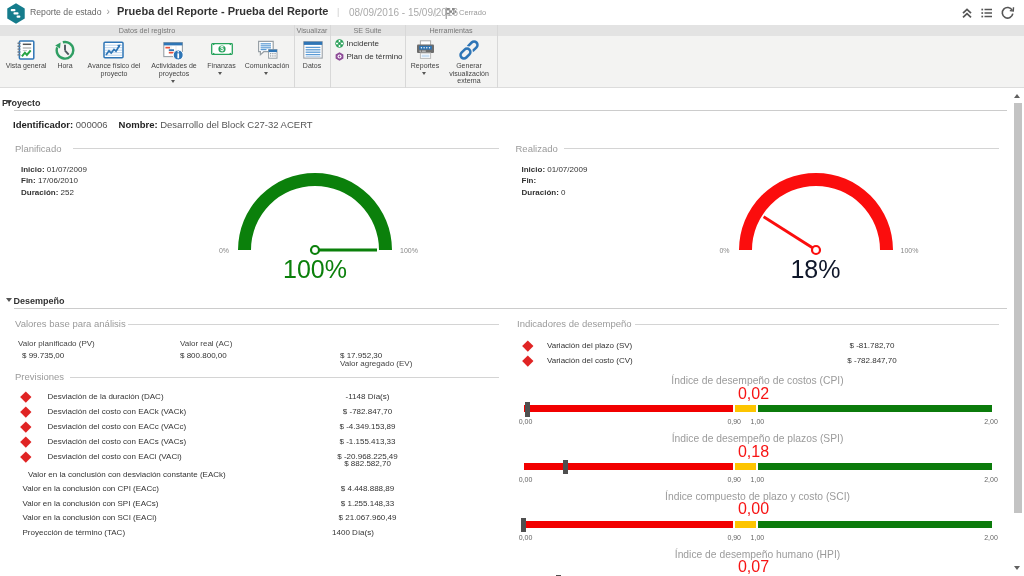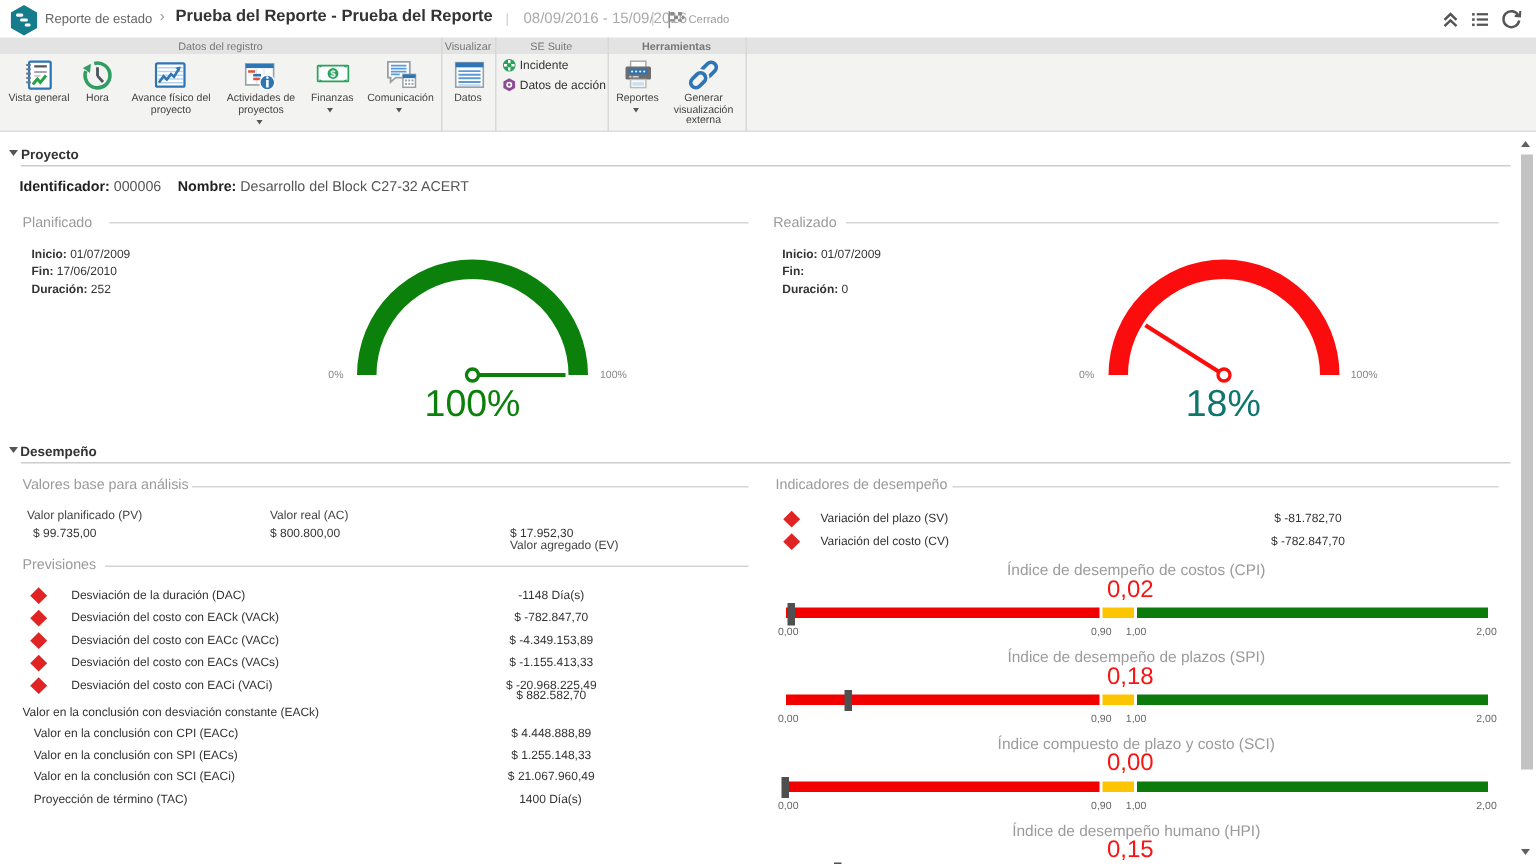--- a/index.html
+++ b/index.html
@@ -67,21 +67,21 @@
 <svg class="a" style="left:1000px;top:5px;" width="15" height="15" viewBox="0 0 15 15">
   <path d="M12.2,5.2 A5.3,5.3 0 1 0 12.8,8.7" fill="none" stroke="#555" stroke-width="1.6"></path>
   <path d="M9.8,5.6 13.3,5.9 13.5,2.3" fill="none" stroke="#555" stroke-width="1.4"></path>
 </svg>
 
 <div class="a" style="left:0;top:25px;width:1024px;height:10.5px;background:#e3e3e3;"></div>
 <div class="a" style="left:0;top:35.5px;width:1024px;height:52.5px;background:#f3f3f2;border-bottom:1px solid #dcdcdc;"></div>
 <div class="a" style="left:0;top:25.5px;width:294px;font-size:7.2px;color:#777;text-align:center;line-height:10px;">Datos del registro</div>
 <div class="a" style="left:294px;top:25.5px;width:36px;font-size:7.2px;color:#777;text-align:center;line-height:10px;">Visualizar</div>
 <div class="a" style="left:330px;top:25.5px;width:75px;font-size:7.2px;color:#777;text-align:center;line-height:10px;">SE Suite</div>
-<div class="a" style="left:405px;top:25.5px;width:92px;font-size:7.2px;color:#777;text-align:center;line-height:10px;font-weight:bold;">Herramientas</div>
+<div class="a" style="left:405px;top:25.5px;width:92px;font-size:7.2px;color:#777;text-align:center;line-height:10px;">Herramientas</div>
 <div class="a" style="left:294px;top:25px;width:1px;height:63px;background:#d8d8d8;"></div>
 <div class="a" style="left:329.5px;top:25px;width:1px;height:63px;background:#d8d8d8;"></div>
 <div class="a" style="left:404.5px;top:25px;width:1px;height:63px;background:#d8d8d8;"></div>
 <div class="a" style="left:496.5px;top:25px;width:1px;height:63px;background:#d8d8d8;"></div>
 
 <svg class="a" style="left:16px;top:39.5px;" width="19" height="20" viewBox="0 0 19 20">
   <rect x="3.4" y="1" width="14.4" height="18" rx="1" fill="#fff" stroke="#2e75b6" stroke-width="1.5"></rect>
   <g fill="#6d7a88">
     <rect x="1.3" y="2.6" width="3.4" height="1.4" rx="0.7"></rect>
       <rect x="1.3" y="5.5" width="3.4" height="1.4" rx="0.7"></rect>
@@ -191,21 +191,21 @@
       <line x1="1" y1="4.5" x2="8" y2="4.5"></line>
     </g>
   <circle cx="4.5" cy="4.5" r="1.5" fill="#2ca05a"></circle>
 </svg>
 <div class="a" style="left:346.5px;top:38.5px;font-size:8px;color:#333;line-height:9px;">Incidente</div>
 <svg class="a" style="left:334.5px;top:52px;" width="9" height="9" viewBox="0 0 9 9">
   <polygon points="4.5,0.2 8.4,2.4 8.4,6.6 4.5,8.8 0.6,6.6 0.6,2.4" fill="#8d4a97"></polygon>
   <circle cx="4.5" cy="4.5" r="2" fill="#fff"></circle>
   <circle cx="4.5" cy="4.5" r="0.9" fill="#8d4a97"></circle>
 </svg>
-<div class="a" style="left:346.5px;top:52px;font-size:8px;color:#333;line-height:9px;">Datos de acción</div>
+<div class="a" style="left:346.5px;top:52px;font-size:8px;color:#333;line-height:9px;">Plan de término</div>
 
 <svg class="a" style="left:414.5px;top:39.5px;" width="21" height="20" viewBox="0 0 21 20">
   <rect x="5.4" y="0.8" width="10.2" height="4.6" fill="#fff" stroke="#aaa" stroke-width="1"></rect>
   <rect x="2" y="4.4" width="17" height="8.6" rx="1" fill="#6d6d6d"></rect>
   <rect x="4.2" y="5.8" width="12.6" height="3.8" fill="#2e75b6"></rect>
   <g fill="#fff">
       <circle cx="6.4" cy="7.7" r="0.7"></circle>
       <circle cx="9.1" cy="7.7" r="0.7"></circle>
       <circle cx="11.8" cy="7.7" r="0.7"></circle>
       <circle cx="14.5" cy="7.7" r="0.7"></circle>
@@ -223,21 +223,21 @@
 <svg class="a" style="left:457px;top:37.5px;" width="24" height="24" viewBox="0 0 24 24">
   <g transform="rotate(-45 12 12)" fill="none">
     <rect x="11.4" y="8.6" width="11.2" height="6.8" rx="3.4" stroke="#2e75b6" stroke-width="2.5"></rect>
     <rect x="1.4" y="8.6" width="11.2" height="6.8" rx="3.4" stroke="#f3f3f2" stroke-width="5"></rect>
     <rect x="1.4" y="8.6" width="11.2" height="6.8" rx="3.4" stroke="#2e75b6" stroke-width="2.5"></rect>
   </g>
 </svg>
 <div class="a blabel" style="left:442px;top:62px;width:54px;">Generar visualización externa</div>
 
 <div class="a" style="left:6px;top:100px;width:0;height:0;border-left:3.6px solid transparent;border-right:3.6px solid transparent;border-top:4px solid #555;"></div>
-<div class="a b" style="left:14px;top:98px;font-size:9px;color:#333;line-height:11px;">Proyecto</div>
+<div class="a b" style="left:2px;top:98px;font-size:9px;color:#333;line-height:11px;">Proyecto</div>
 <div class="a" style="left:13.5px;top:110px;width:993px;height:1px;background:#ccc;"></div>
 
 <div class="a" style="left:13px;top:119px;font-size:9.5px;color:#555;line-height:12px;"><b style="color:#222;">Identificador:</b>&nbsp;000006<span style="display:inline-block;width:11px;"></span><b style="color:#222;">Nombre:</b>&nbsp;Desarrollo del Block C27-32 ACERT</div>
 
 <div class="a legend" style="left:15px;top:142.5px;line-height:11px;">Planificado</div>
 <div class="a fline" style="left:73px;top:147.5px;width:426px;"></div>
 <div class="a row8" style="left:21px;top:163.5px;line-height:11.5px;"><b>Inicio:</b> 01/07/2009<br><b>Fin:</b> 17/06/2010<br><b>Duración:</b> 252</div>
 
 <div class="a legend" style="left:515.5px;top:142.5px;line-height:11px;">Realizado</div>
 <div class="a fline" style="left:564px;top:147.5px;width:435px;"></div>
@@ -252,21 +252,21 @@
 <div class="a glabel" style="left:400px;top:245.5px;width:30px;">100%</div>
 <div class="a" style="left:255px;top:258px;width:120px;text-align:center;font-size:25px;color:#0b800b;line-height:23px;">100%</div>
 
 <svg class="a" style="left:725.5px;top:165px;" width="180" height="92" viewBox="0 0 180 92">
   <path d="M13,85 A77,77 0 0 1 167,85 L154,85 A64,64 0 0 0 26,85 Z" fill="#fb0d0d"></path>
   <line x1="90" y1="85" x2="37.6" y2="51.8" stroke="#fb0d0d" stroke-width="2.8"></line>
   <circle cx="90" cy="85" r="4" fill="#fff" stroke="#fb0d0d" stroke-width="2.2"></circle>
 </svg>
 <div class="a glabel" style="left:699.5px;top:245.5px;width:30px;text-align:right;">0%</div>
 <div class="a glabel" style="left:900.5px;top:245.5px;width:30px;">100%</div>
-<div class="a" style="left:755.5px;top:258px;width:120px;text-align:center;font-size:25px;color:#0f766e;line-height:23px;">18%</div>
+<div class="a" style="left:755.5px;top:258px;width:120px;text-align:center;font-size:25px;color:#0f172a;line-height:23px;">18%</div>
 
 <div class="a" style="left:6px;top:297.5px;width:0;height:0;border-left:3.6px solid transparent;border-right:3.6px solid transparent;border-top:4px solid #555;"></div>
 <div class="a b" style="left:13.5px;top:295.5px;font-size:9px;color:#333;line-height:11px;">Desempeño</div>
 <div class="a" style="left:13.5px;top:307.5px;width:993px;height:1px;background:#ccc;"></div>
 
 <div class="a legend" style="left:15px;top:317.5px;line-height:11px;">Valores base para análisis</div>
 <div class="a fline" style="left:127.5px;top:323.5px;width:371px;"></div>
 <div class="a row8" style="left:18px;top:339px;color:#444;">Valor planificado (PV)</div>
 <div class="a row8" style="left:22px;top:351px;">$ 99.735,00</div>
 <div class="a row8" style="left:180px;top:339px;color:#444;">Valor real (AC)</div>
@@ -284,30 +284,30 @@
 <div class="a rval" style="left:267.5px;top:407px;">$ -782.847,70</div>
 <div class="a diam" style="left:21.7px;top:423.2px;"></div>
 <div class="a row8" style="left:47.5px;top:422px;">Desviación del costo con EACc (VACc)</div>
 <div class="a rval" style="left:267.5px;top:422px;">$ -4.349.153,89</div>
 <div class="a diam" style="left:21.7px;top:438.2px;"></div>
 <div class="a row8" style="left:47.5px;top:437px;">Desviación del costo con EACs (VACs)</div>
 <div class="a rval" style="left:267.5px;top:437px;">$ -1.155.413,33</div>
 <div class="a diam" style="left:21.7px;top:453.2px;"></div>
 <div class="a row8" style="left:47.5px;top:452px;">Desviación del costo con EACi (VACi)</div>
 <div class="a rval" style="left:267.5px;top:452px;">$ -20.968.225,49</div>
-<div class="a row8" style="left:15px;top:469.5px;">Valor en la conclusión con desviación constante (EACk)</div>
+<div class="a row8" style="left:28px;top:469.5px;">Valor en la conclusión con desviación constante (EACk)</div>
 <div class="a rval" style="left:267.5px;top:459px;">$ 882.582,70</div>
 <div class="a row8" style="left:22.5px;top:484px;">Valor en la conclusión con CPI (EACc)</div>
 <div class="a rval" style="left:267.5px;top:484px;">$ 4.448.888,89</div>
 <div class="a row8" style="left:22.5px;top:498.5px;">Valor en la conclusión con SPI (EACs)</div>
 <div class="a rval" style="left:267.5px;top:498.5px;">$ 1.255.148,33</div>
 <div class="a row8" style="left:22.5px;top:513px;">Valor en la conclusión con SCI (EACi)</div>
 <div class="a rval" style="left:267.5px;top:513px;">$ 21.067.960,49</div>
 <div class="a row8" style="left:22.5px;top:527.5px;">Proyección de término (TAC)</div>
-<div class="a rval" style="left:267px;top:527.5px;">1400 Día(s)</div>
+<div class="a rval" style="left:253px;top:527.5px;">1400 Día(s)</div>
 
 <div class="a legend" style="left:517px;top:317.5px;line-height:11px;">Indicadores de desempeño</div>
 <div class="a fline" style="left:634.5px;top:323.5px;width:364.5px;"></div>
 <div class="a diam" style="left:523.7px;top:341.7px;"></div>
 <div class="a row8" style="left:547px;top:340.5px;">Variación del plazo (SV)</div>
 <div class="a rval" style="left:772px;top:340.5px;">$ -81.782,70</div>
 <div class="a diam" style="left:523.7px;top:356.7px;"></div>
 <div class="a row8" style="left:547px;top:355.5px;">Variación del costo (CV)</div>
 <div class="a rval" style="left:772px;top:355.5px;">$ -782.847,70</div>
 
@@ -338,18 +338,18 @@
 <div class="a" style="left:523.5px;top:521.2px;width:209.5px;height:6.5px;background:#f20000;"></div>
 <div class="a" style="left:734.5px;top:521.2px;width:21.5px;height:6.5px;background:#fdc500;"></div>
 <div class="a" style="left:757.5px;top:521.2px;width:234px;height:6.5px;background:#0b7b0b;"></div>
 <div class="a mark" style="left:520.7px;top:517.8px;"></div>
 <div class="a axl" style="left:510.5px;top:534.3px;">0,00</div>
 <div class="a axl" style="left:719.2px;top:534.3px;">0,90</div>
 <div class="a axl" style="left:742.4px;top:534.3px;">1,00</div>
 <div class="a axl" style="left:976px;top:534.3px;">2,00</div>
 
 <div class="a ittl" style="top:549.3px;">Índice de desempeño humano (HPI)</div>
-<div class="a ival" style="top:559.4px;">0,15</div>
+<div class="a ival" style="top:559.4px;">0,07</div>
 <div class="a mark" style="left:555.8px;top:574.5px;"></div>
 
 <div class="a" style="left:1013.5px;top:103px;width:8px;height:410px;background:#c3c3c3;"></div>
 <div class="a" style="left:1014px;top:94px;width:0;height:0;border-left:3.6px solid transparent;border-right:3.6px solid transparent;border-bottom:4.5px solid #606060;"></div>
 <div class="a" style="left:1014px;top:566px;width:0;height:0;border-left:3.6px solid transparent;border-right:3.6px solid transparent;border-top:4.5px solid #606060;"></div>
 
 </body></html>

